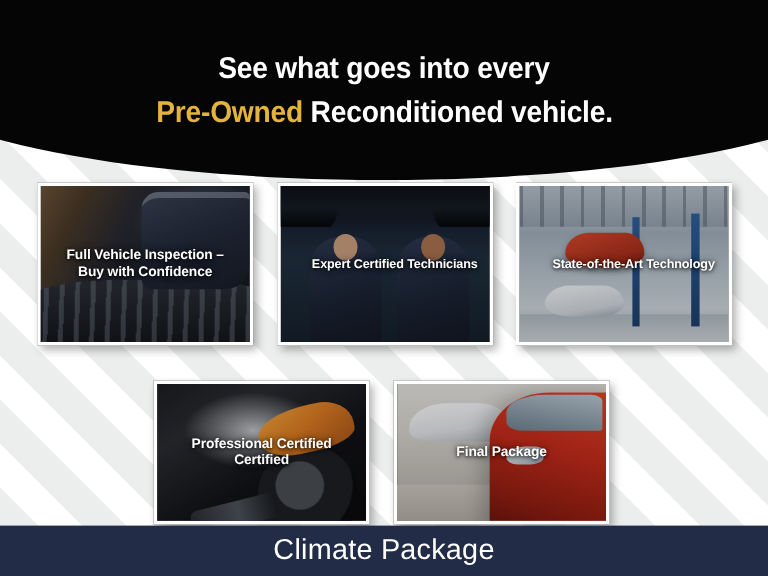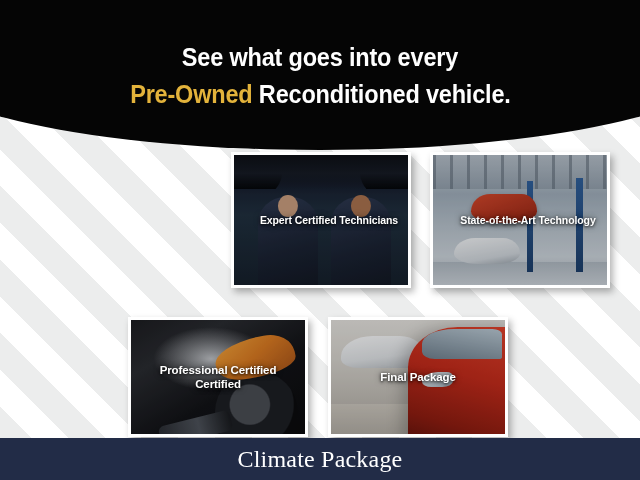--- a/index.html
+++ b/index.html
@@ -256,37 +256,47 @@
     background: #222c47;
     display: flex;
     align-items: center;
     justify-content: center;
   }
   .banner-title {
     color: #ffffff;
     font-size: 24px;
     font-weight: 400;
     letter-spacing: 0.2px;
-    font-family: Liberation Serif, serif;
+    font-family: Liberation Sans, sans-serif;
   }
 </style>
 </head>
 <body>
 
 <div id="stage">
 
   <div class="stripes"></div>
 
   <div class="header">
     <div class="header-inner">
       <div class="headline l1">See what goes into every</div>
       <div class="headline l2"><span class="gold">Pre-Owned</span><span> Reconditioned vehicle.</span></div>
     </div>
   </div>
 
+  <div class="card" id="card-inspection">
+    <div class="photo ph-inspection">
+      <div class="fg"></div>
+    </div>
+    <div class="scrim"></div>
+    <div class="caption">
+      <span>Full Vehicle Inspection –</span><br>
+      <span>Buy with Confidence</span>
+    </div>
+  </div>
 
   <div class="card" id="card-technicians">
     <div class="photo ph-technicians">
       <div class="p1"></div>
       <div class="p2"></div>
     </div>
     <div class="scrim"></div>
     <div class="caption small">Expert Certified Technicians</div>
   </div>
 

